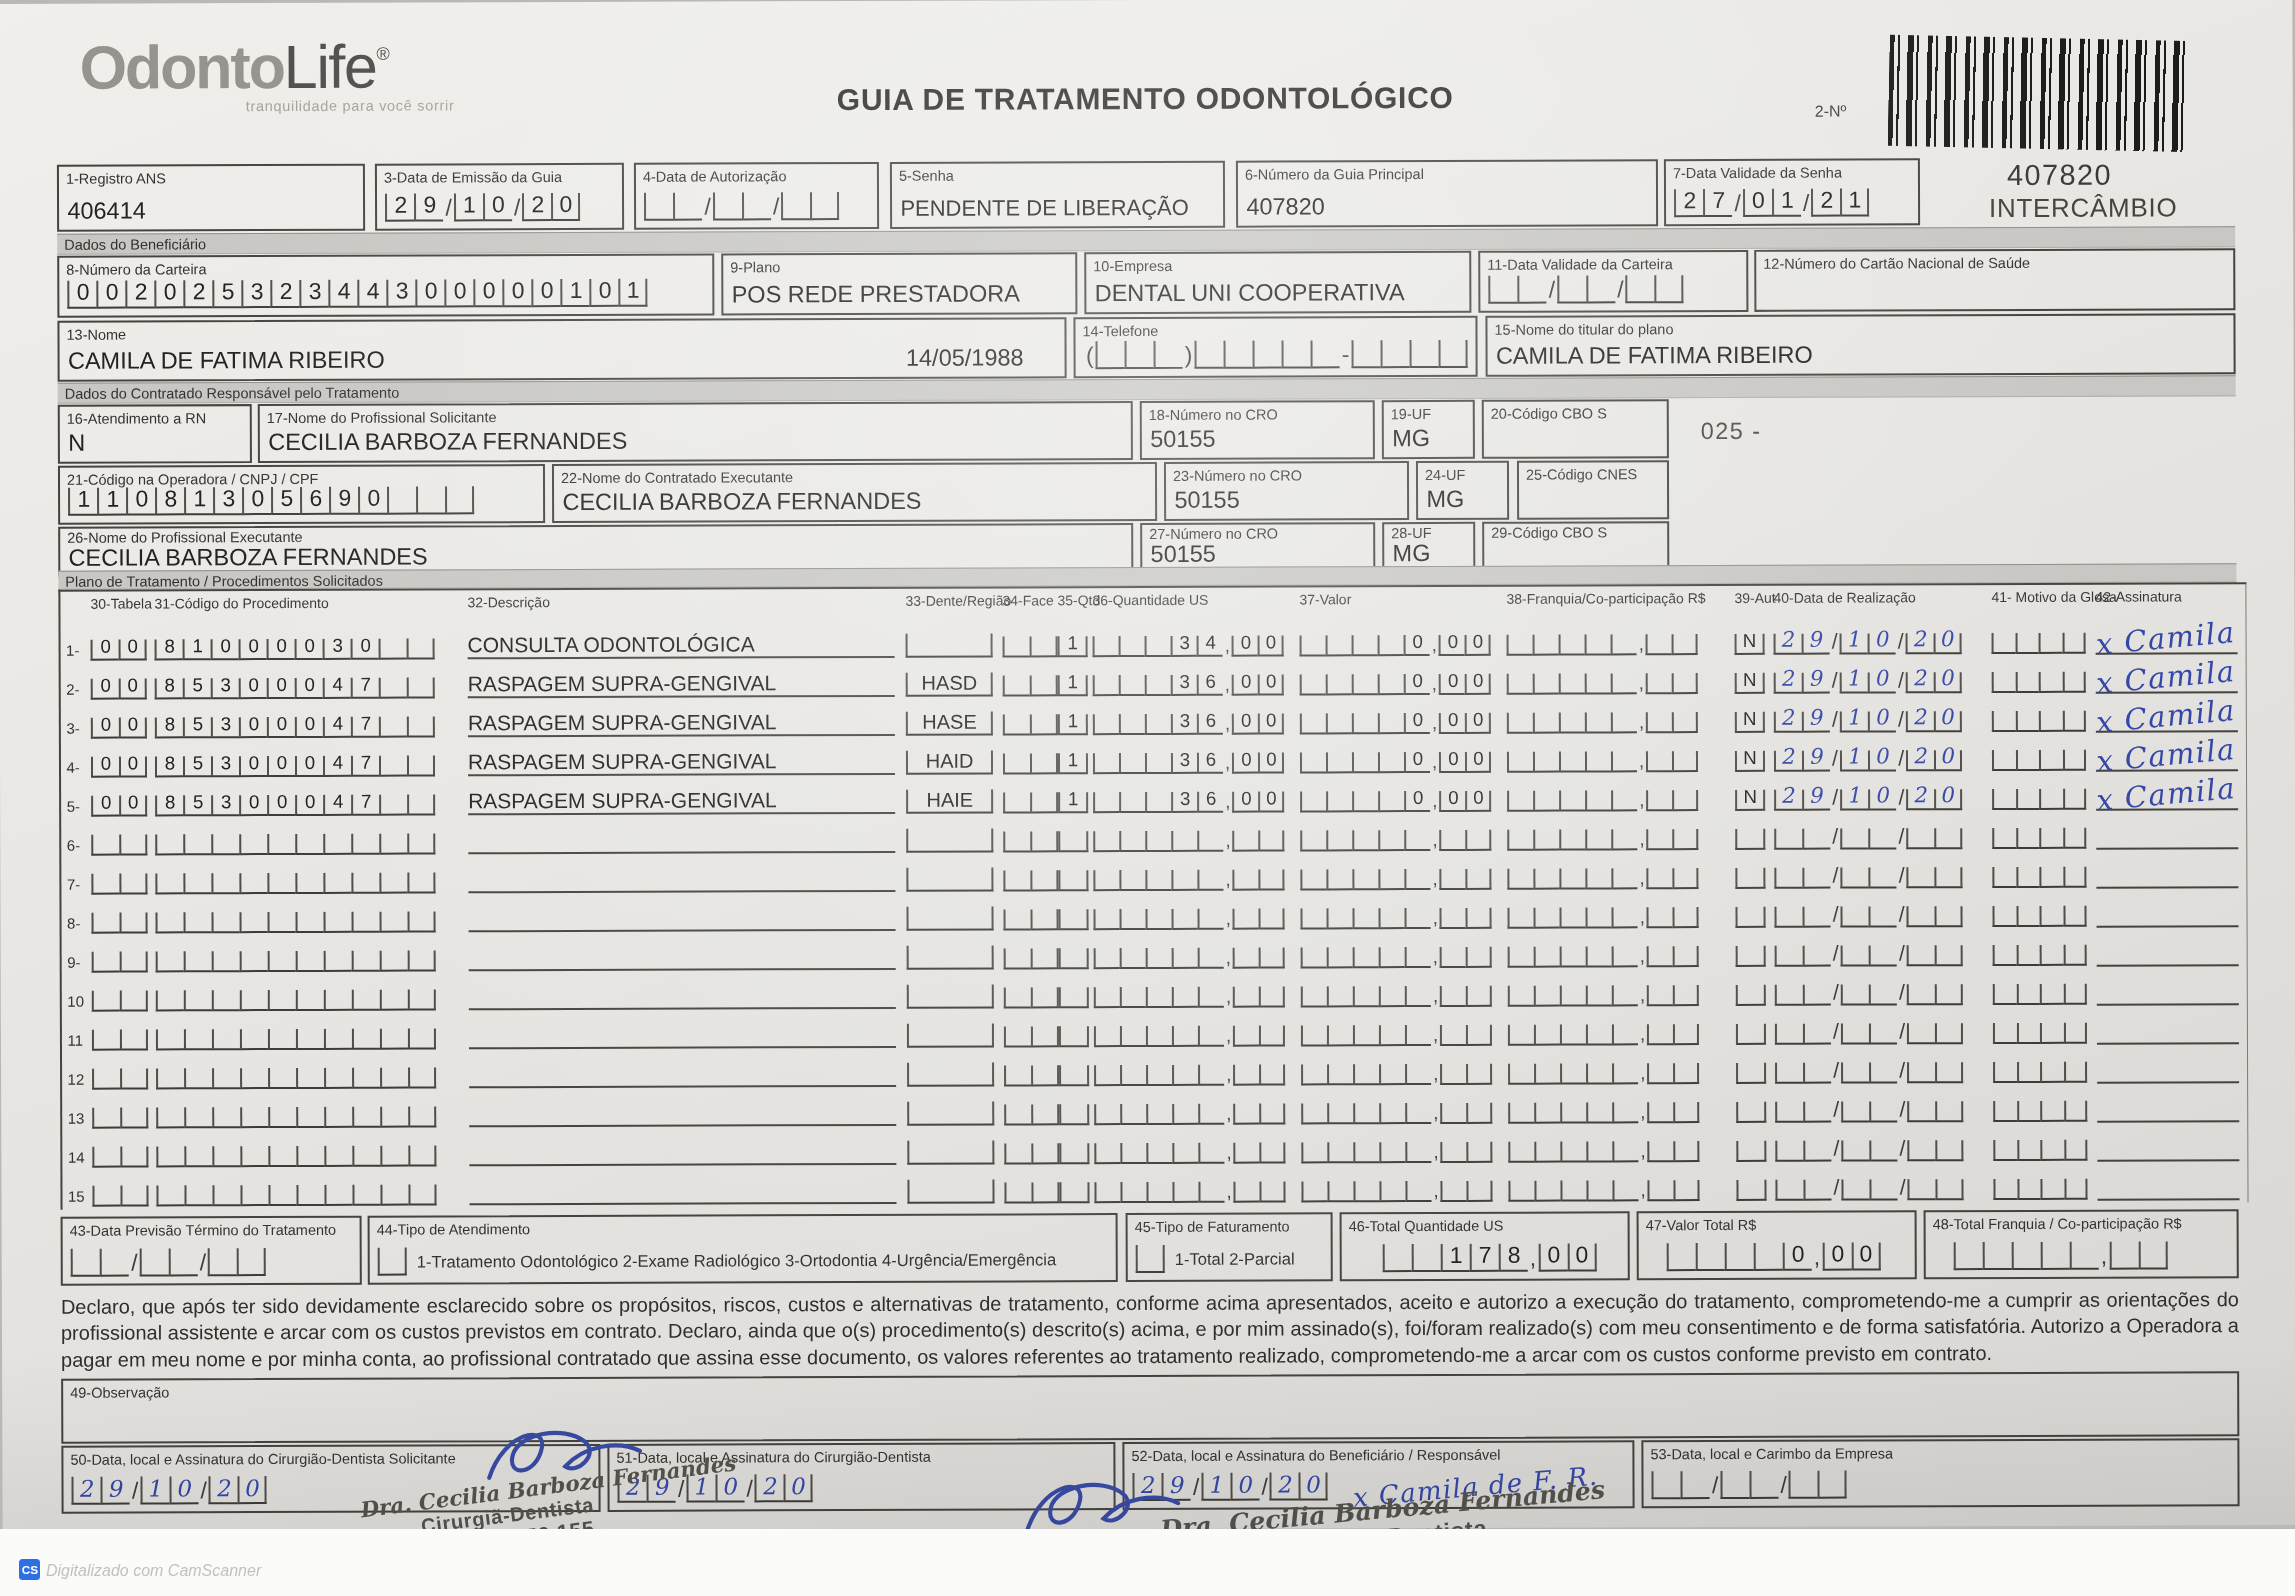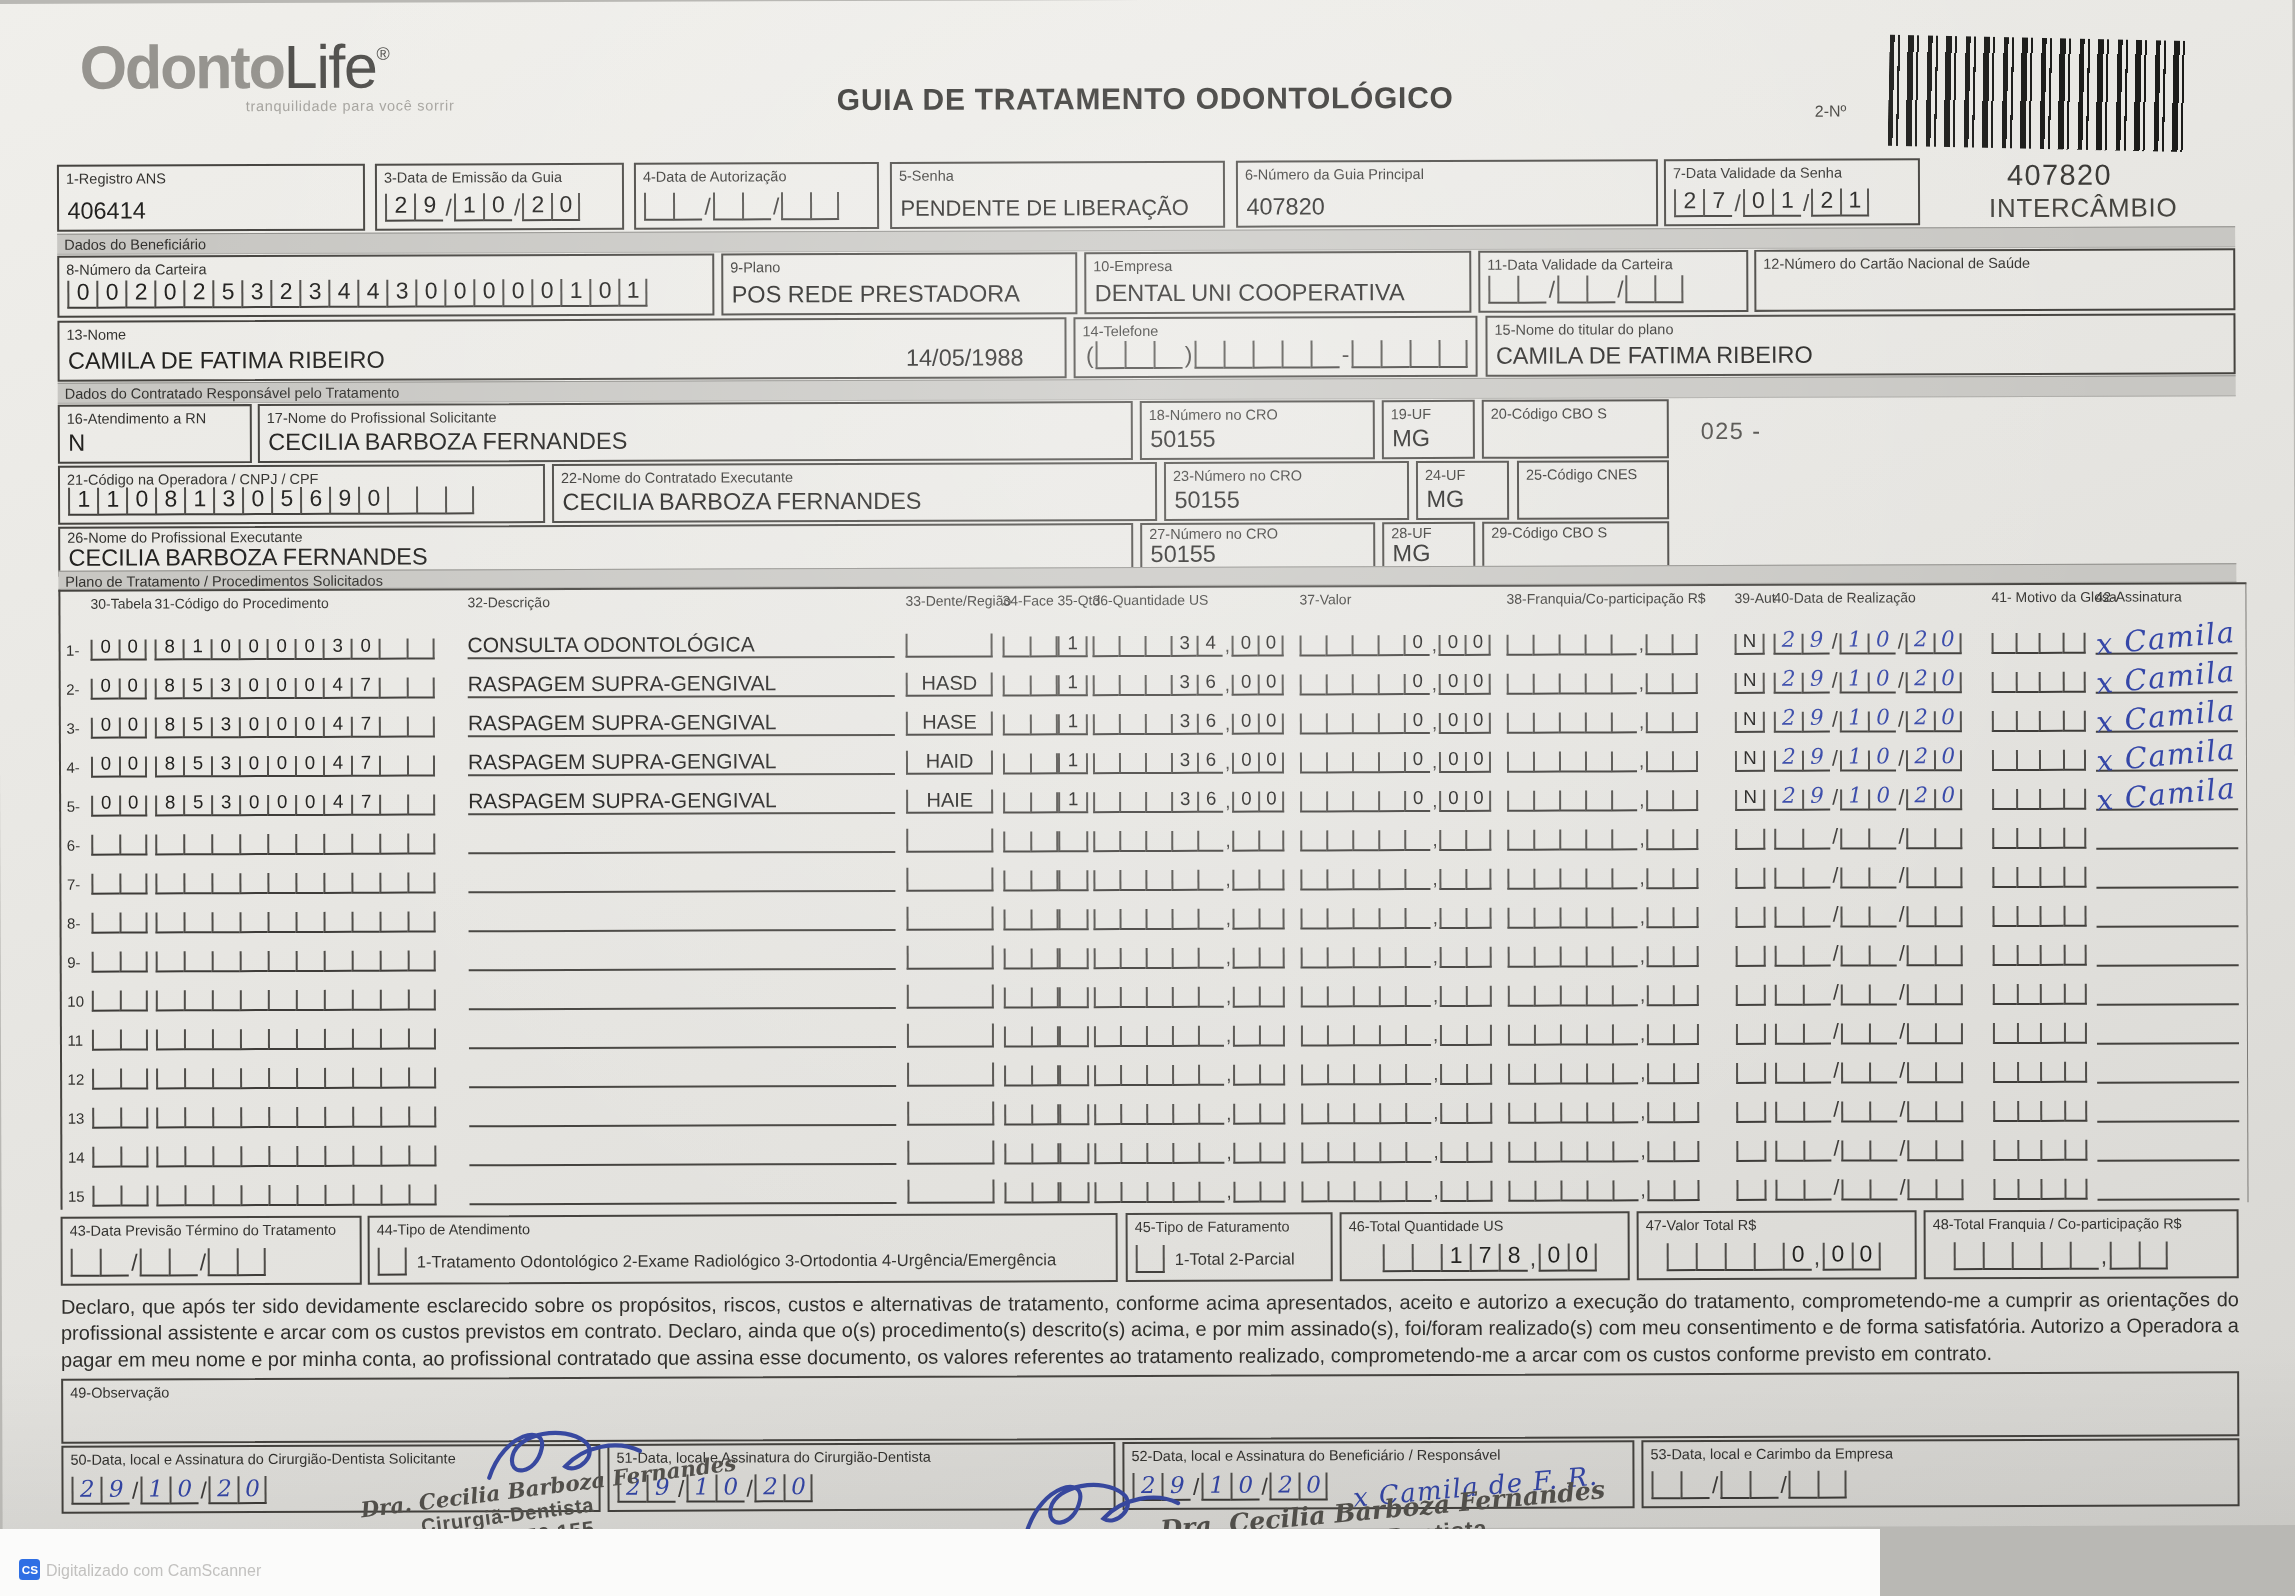--- a/index.html
+++ b/index.html
@@ -61,24 +61,24 @@
   .chkrow{position:absolute;left:8.3px;bottom:7px;display:flex;align-items:flex-end;}
   
   .decl{font-size:20px;line-height:1.32;text-align:justify;color:#2f2e2b;}
   
   .stamp{position:absolute;text-align:center;color:#55534e;}
   .stamp .s1{font-family:"DejaVu Serif",serif;font-style:italic;font-weight:700;font-size:21.4px;white-space:nowrap;}
   .stamp .s2{font-weight:700;font-size:20px;letter-spacing:0.7px;}
   .stamp .s3{font-weight:700;font-size:21.4px;letter-spacing:0.7px;}
   .scribble{position:absolute;}
   
-  .scan-band{position:absolute;left:0;top:1529px;width:1880px;height:67px;background:#fbfbfa;}
+  .scan-band{position:absolute;left:0;top:1529px;width:2295px;height:67px;background:#fbfbfa;}
   .cs-badge{position:absolute;left:19.4px;top:30px;width:21px;height:21px;background:#2f6fe4;color:#fff;border-radius:3.5px;
     font-size:11.8px;font-weight:700;display:flex;align-items:center;justify-content:center;font-family:"Liberation Sans",sans-serif;}
-  .cs-text{position:absolute;left:46px;top:33px;font-size:16px;color:#c2c1bf;font-family:"Liberation Sans",sans-serif;}
+  .cs-text{position:absolute;left:46px;top:33px;font-size:16px;color:#c2c1bf;font-family:"Liberation Sans",sans-serif;font-style:italic;}
 </style>
 </head>
 <body>
 
 <div id="paper">
 
   <div class="abs" style="left:82px;top:29px;">
     <span class="logo-1">Odonto</span><span class="logo-2">Life</span><span class="logo-reg">®</span>
     <div class="tagline" style="margin:-4.1px 0 0 166px;">tranquilidade para você sorrir</div>
   </div>

